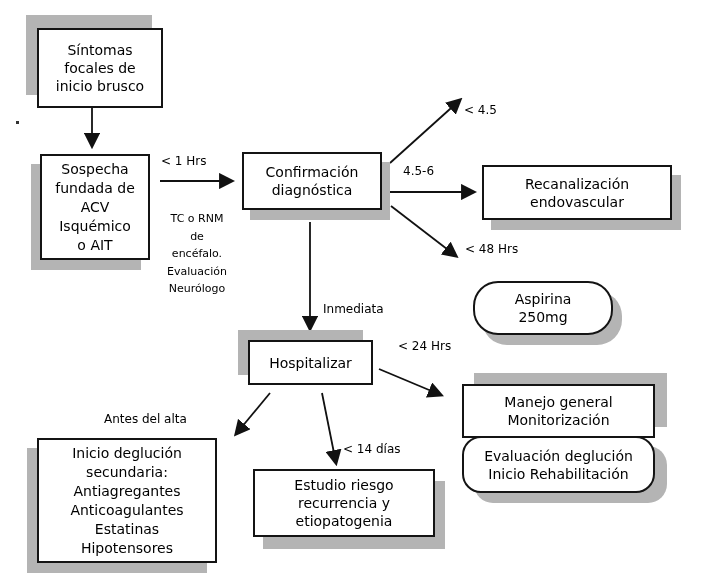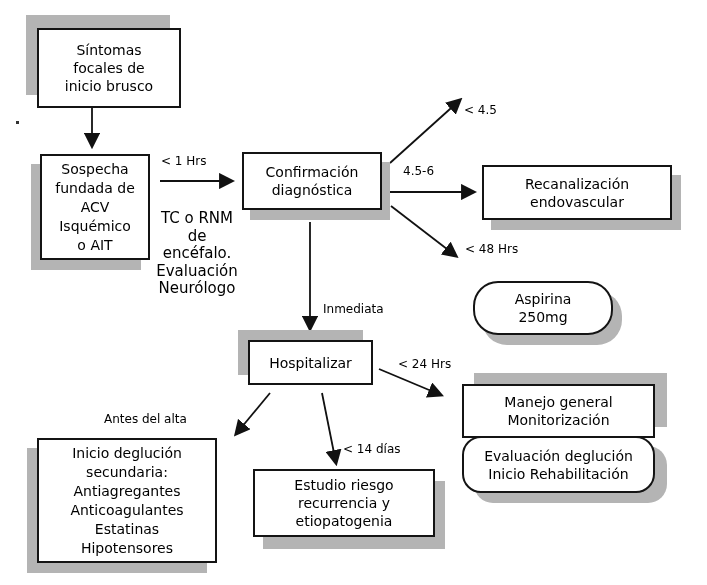--- a/index.html
+++ b/index.html
@@ -45,41 +45,41 @@
   #arrows line { stroke: #111111; stroke-width: 1.8; }
   .stray-dot {
     position: absolute;
     left: 16px; top: 121px;
     width: 3px; height: 3px;
     background: #333333;
     z-index: 1;
   }
 
   
-  #n-sintomas      { left: 37px;  top: 28px;  width: 144px; height: 80px;  box-shadow: -11px -13px 0 0 #b4b4b4; }
+  #n-sintomas      { left: 37px;  top: 28px;  width: 126px; height: 80px;  box-shadow: -11px -13px 0 0 #b4b4b4; }
   #n-sospecha      { left: 40px;  top: 154px; width: 110px; height: 106px; box-shadow: -9px 10px 0 0 #b4b4b4; }
   #n-confirmacion  { left: 242px; top: 152px; width: 140px; height: 58px;  box-shadow: 8px 10px 0 0 #b4b4b4; }
   #n-trombolisis   { left: 475px; top: 40px;  width: 123px; height: 55px;  box-shadow: 12px 10px 0 0 #b4b4b4; }
   #n-recanalizacion{ left: 482px; top: 165px; width: 190px; height: 55px;  box-shadow: 9px 10px 0 0 #b4b4b4; }
   #n-aspirina      { left: 473px; top: 281px; width: 140px; height: 54px;  box-shadow: 9px 10px 0 0 #b4b4b4; border-radius: 25px; }
   #n-hospitalizar  { left: 248px; top: 340px; width: 125px; height: 45px;  box-shadow: -10px -10px 0 0 #b4b4b4; }
   #n-manejo        { left: 462px; top: 384px; width: 193px; height: 54px;  box-shadow: 12px -11px 0 0 #b4b4b4; }
   #n-evaluacion    { left: 462px; top: 436px; width: 193px; height: 57px;  box-shadow: 12px 10px 0 0 #b4b4b4; border-radius: 19px; }
   #n-prevencion    { left: 37px;  top: 438px; width: 180px; height: 125px; box-shadow: -10px 10px 0 0 #b4b4b4; }
   #n-estudio       { left: 253px; top: 469px; width: 182px; height: 68px;  box-shadow: 10px 12px 0 0 #b4b4b4; }
   #n-prevencion .node-text, #n-sospecha .node-text { line-height: 19px; }
 
   
   #l-1hrs   { left: 161px; top: 153px; }
-  #l-tcrnm  { left: 156px; top: 210px; width: 82px; font-size: 15px; line-height: 17.5px; }
+  #l-tcrnm  { left: 156px; top: 210px; width: 82px; font-size: 11px; line-height: 17.5px; }
   #l-45     { left: 464px; top: 102px; }
   #l-456    { left: 403px; top: 163px; }
   #l-48hrs  { left: 465px; top: 241px; }
   #l-inmed  { left: 323px; top: 301px; }
-  #l-24hrs  { left: 398px; top: 356px; }
+  #l-24hrs  { left: 398px; top: 338px; }
   #l-alta   { left: 104px; top: 411px; }
   #l-14dias { left: 343px; top: 441px; }
 </style>
 </head>
 <body>
 
 <div id="canvas">
 
   <svg id="arrows" viewBox="0 0 707 585" xmlns="http://www.w3.org/2000/svg">
     <defs>

